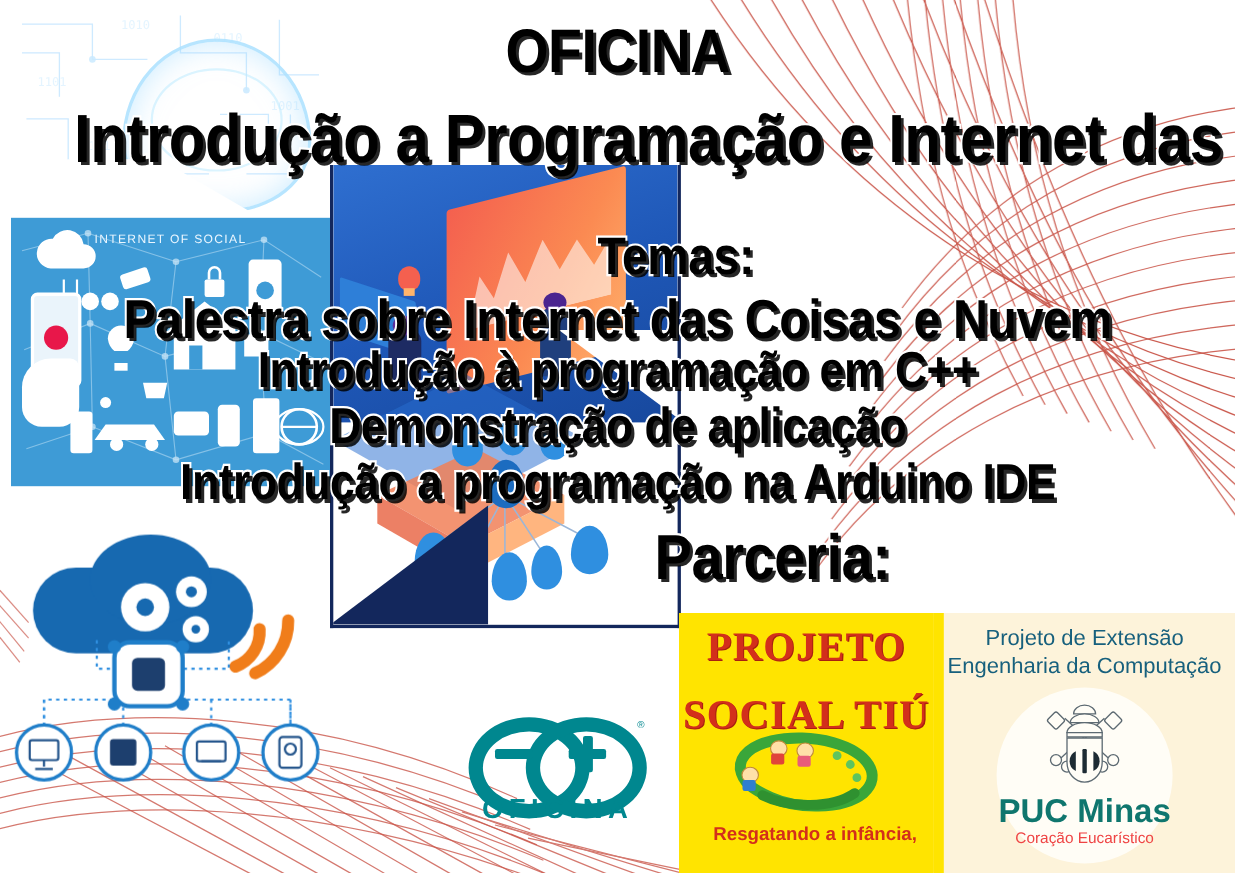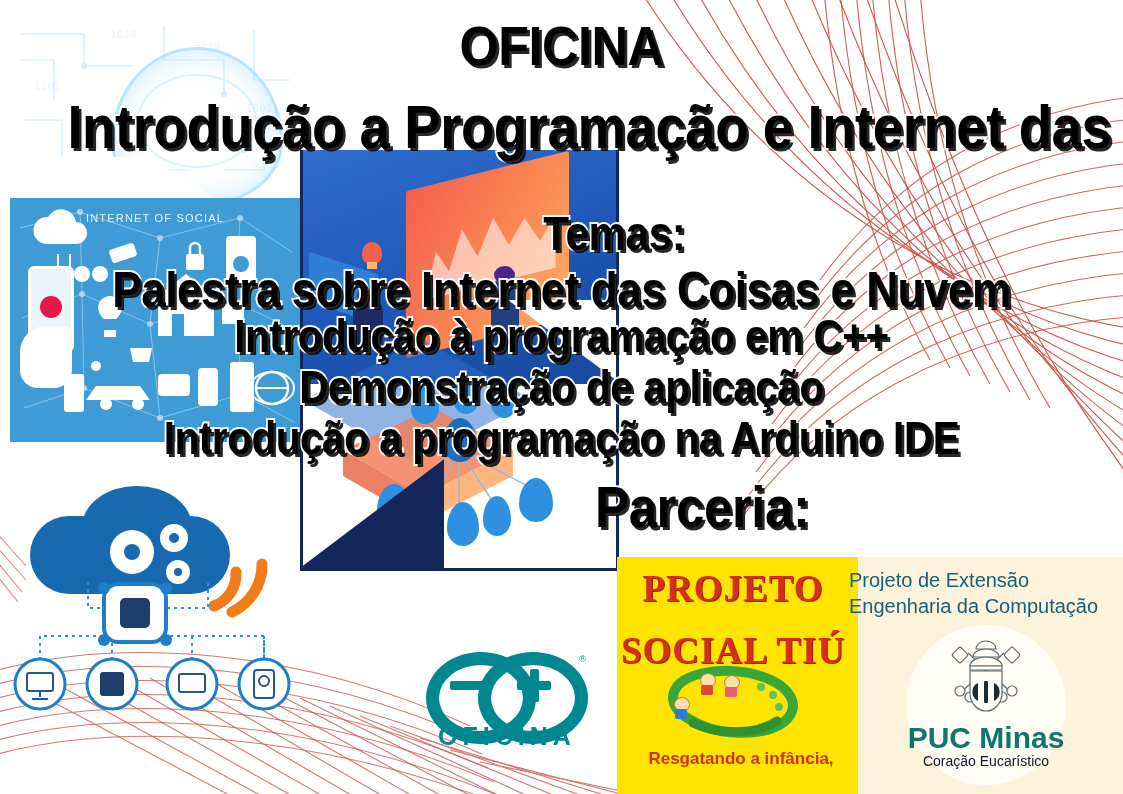--- a/index.html
+++ b/index.html
@@ -35,21 +35,21 @@
   #t-topic0{left:0;right:0;top:265px;text-align:center;font-size:50px;}
   #t-topic1{left:0;right:0;top:313px;text-align:center;font-size:46px;}
   #t-topic2{left:0;right:0;top:364px;text-align:center;font-size:46px;}
   #t-topic3{left:0;right:0;top:415px;text-align:center;font-size:46px;}
   #t-parceria{left:0;right:0;top:478px;text-align:center;font-size:58px;}
   #t-oficina,#t-temas,#t-parceria{}
   #t-temas{padding-left:120px;}
   #t-parceria{padding-left:320px;}
 
   
-  #img-circuit{left:14px;top:20px;width:286px;height:190px;
+  #img-circuit{left:14px;top:8px;width:286px;height:190px;
      background:
        radial-gradient(ellipse at 55% 45%, rgba(160,220,255,.55) 0%, rgba(20,70,150,0) 55%),
        linear-gradient(135deg,#0b3a78 0%,#145ca8 35%,#0d4versa 60%,#07306a 100%),
        #0e4c94;
      clip-path:polygon(0 0,100% 0,100% 72%,78% 100%,46% 72%,0 72%);
      overflow:hidden;}
   #img-circuit .tracks{position:absolute;inset:0;opacity:.55;}
   #img-circuit .brain{position:absolute;left:34%;top:14%;width:58%;height:80%;
      border-radius:50% 50% 45% 45%/60% 60% 40% 40%;
      border:3px solid rgba(170,225,255,.85);
@@ -115,31 +115,31 @@
   #logo-tiu .kid{position:absolute;width:16px;height:26px;}
   #logo-tiu .kid .head{position:absolute;left:1px;top:0;width:14px;height:13px;border-radius:50%;background:#ffe0a8;border:1.5px solid #c08a3a;}
   #logo-tiu .kid .bdy{position:absolute;left:2px;top:12px;width:12px;height:10px;border-radius:2px;}
   #logo-tiu .tag{position:absolute;left:0;right:0;text-align:center;color:#d32f1b;
      font-family:"Liberation Sans",sans-serif;font-weight:bold;font-size:17px;margin-left:16px;}
   #logo-tiu .tag1{top:192px;}
   #logo-tiu .tag2{top:213px;}
 
   
   #logo-puc{left:849px;top:557px;width:274px;height:237px;background:#fdf3da;overflow:hidden;}
-  #logo-puc .hdr{position:absolute;left:0;right:0;color:#17607d;
+  #logo-puc .hdr{position:absolute;left:0;right:0;text-align:center;color:#17607d;
      font-family:"Liberation Sans",sans-serif;font-size:20px;}
   #logo-puc .hdr1{top:12px;}
   #logo-puc .hdr2{top:38px;}
   #logo-puc .circle{position:absolute;left:50%;top:68px;transform:translateX(-50%);
      width:160px;height:160px;border-radius:50%;background:#fffdf6;}
   #logo-puc .crest{position:absolute;left:50%;top:14px;transform:translateX(-50%);width:92px;height:76px;}
   #logo-puc .pucname{position:absolute;left:0;right:0;top:96px;text-align:center;
      color:#0f766e;font-weight:bold;font-size:30px;font-family:"Liberation Sans",sans-serif;}
   #logo-puc .pucsub{position:absolute;left:0;right:0;top:128px;text-align:center;
-     color:#0f172a;font-size:14px;font-family:"Liberation Sans",sans-serif;}
+     color:#ef4444;font-size:14px;font-family:"Liberation Sans",sans-serif;}
   #logo-puc .ystrip{position:absolute;left:0;top:0;width:9px;height:100%;background:#ffe400;}
 </style>
 </head>
 <body>
 
 <div id="poster">
 
   <svg class="bg-lines" width="1123" height="794" viewBox="0 0 1123 794" aria-hidden="true">
     <g stroke="#c0392b" fill="none" stroke-width="1.1" opacity="0.85">
 

